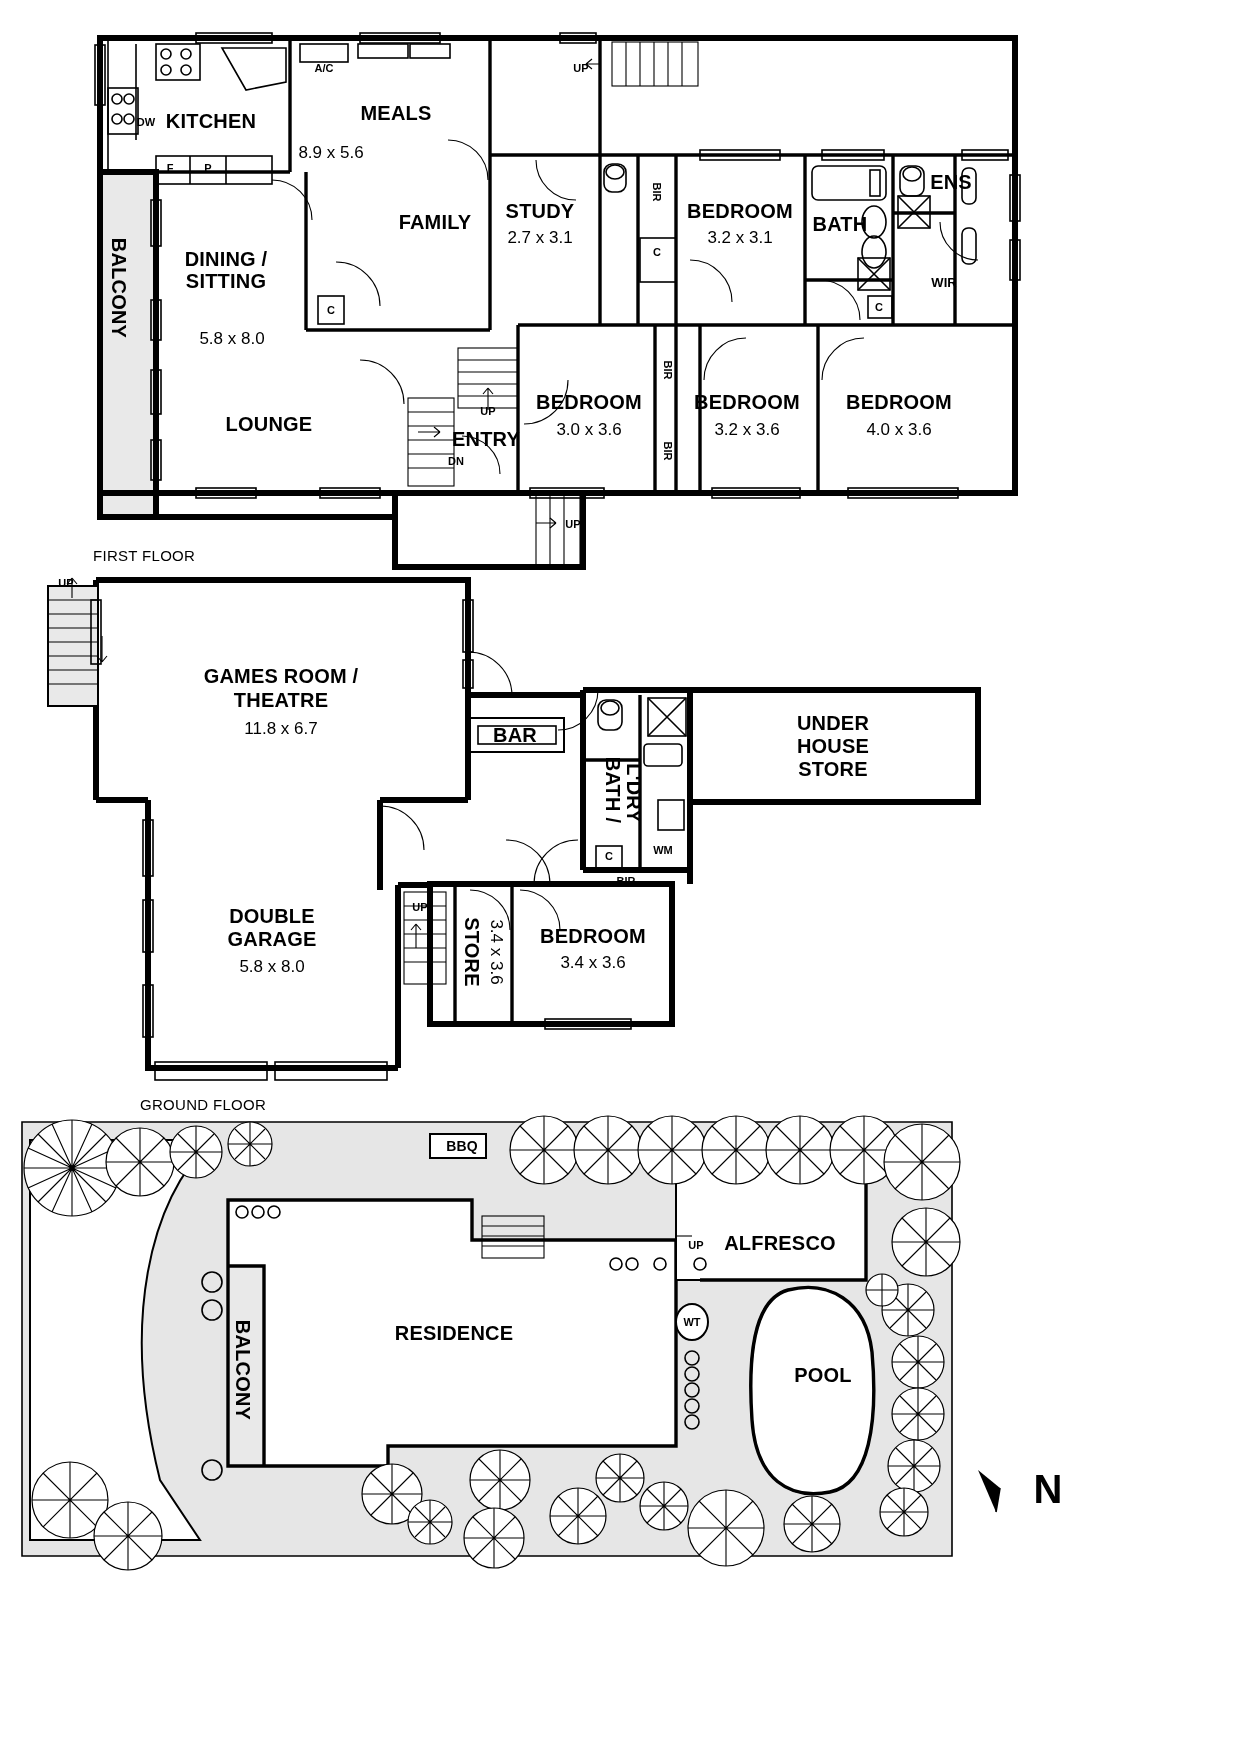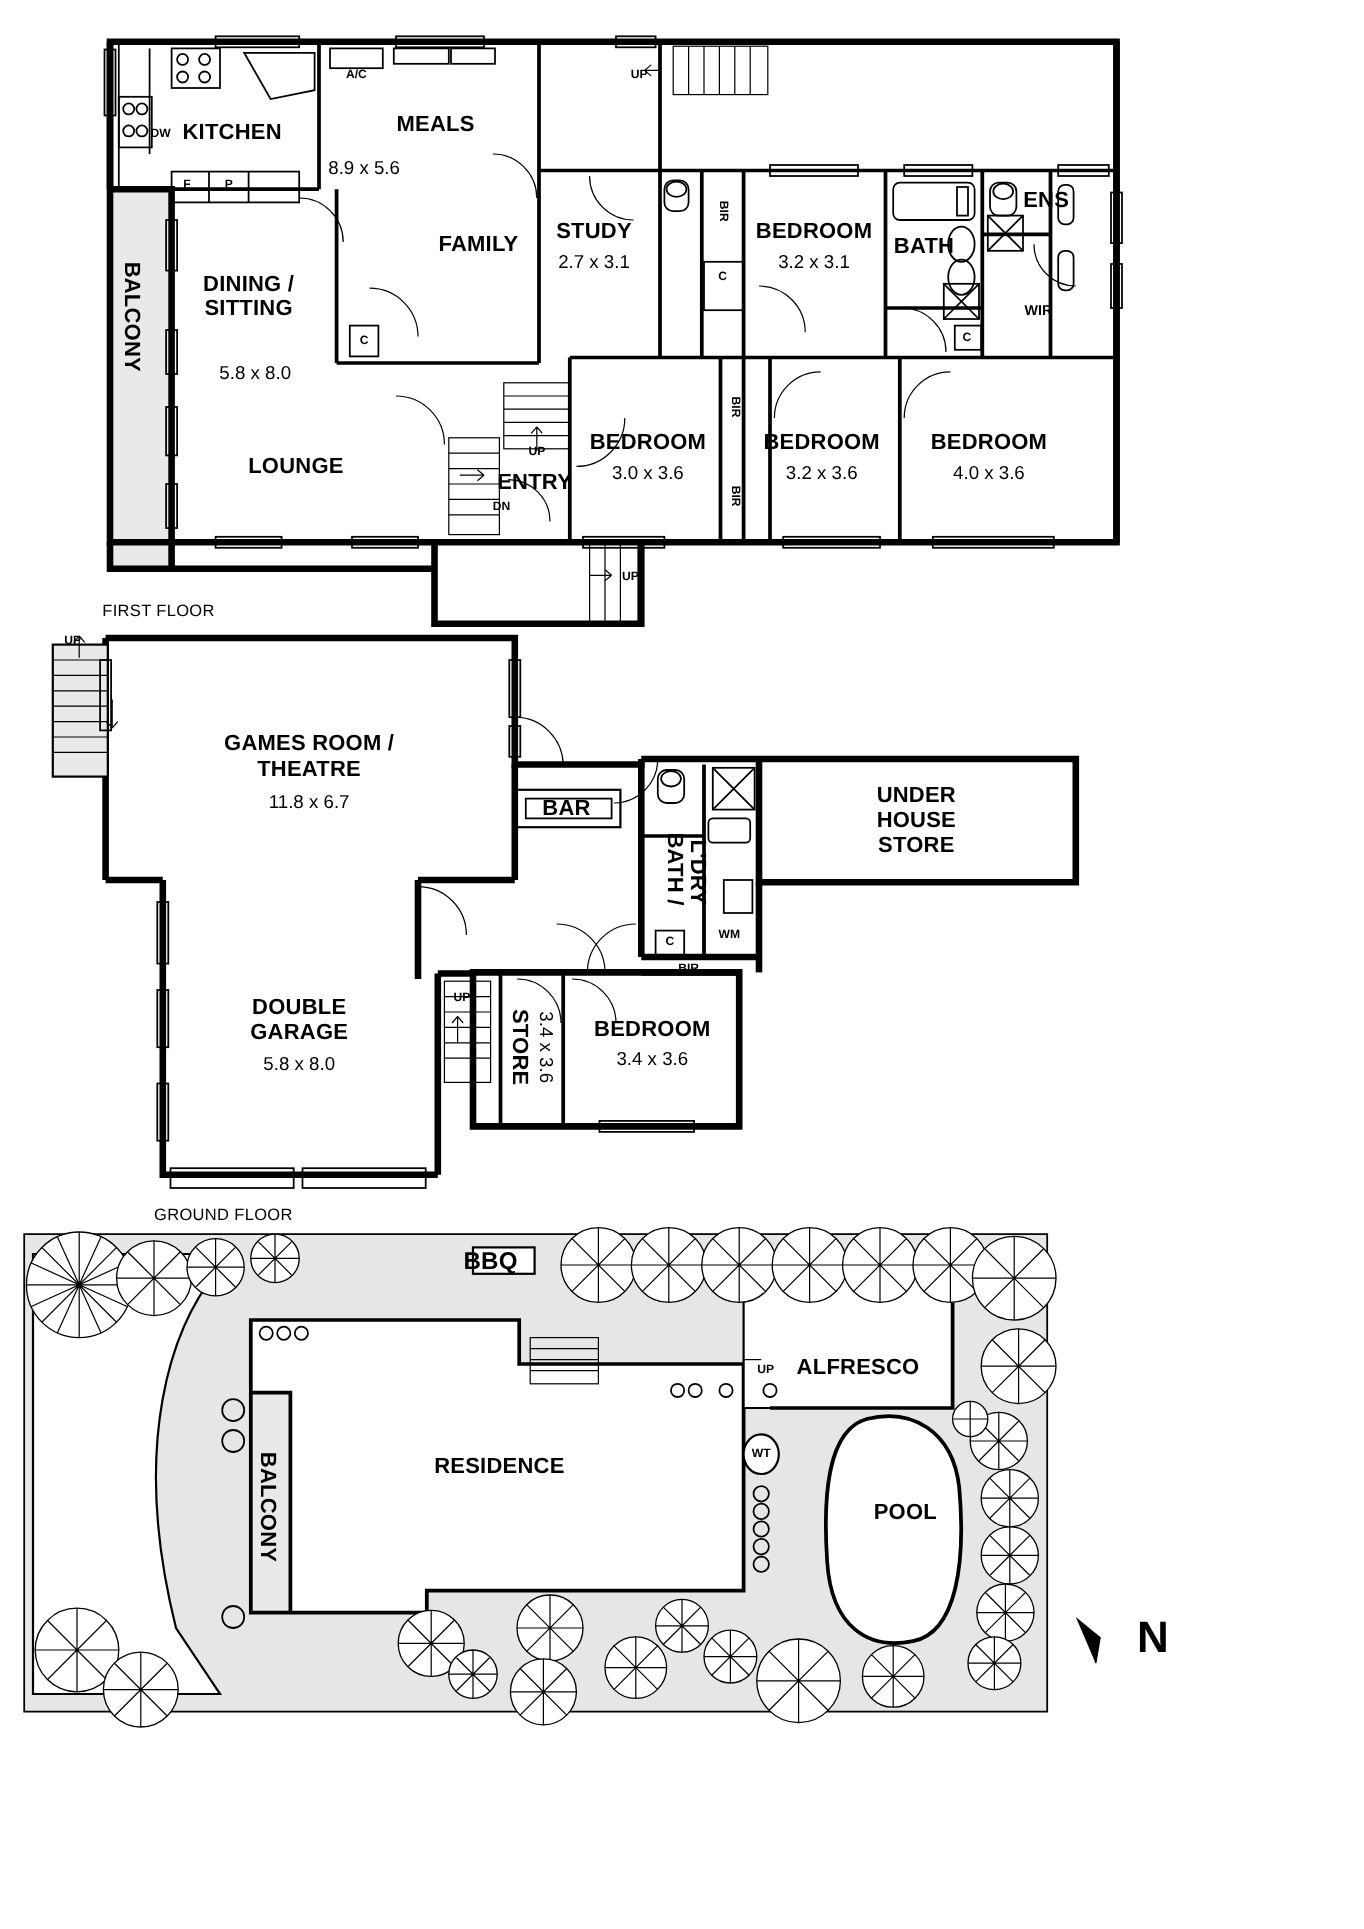--- a/index.html
+++ b/index.html
@@ -468,21 +468,21 @@
 <div class="lbl room-dim vert" style="left:496px;top:952px;transform:translate(-50%,-50%);">3.4 x 3.6</div>
 <div class="lbl room-name ctr" style="left:593px;top:936px;">BEDROOM</div>
 <div class="lbl room-dim ctr" style="left:593px;top:963px;">3.4 x 3.6</div>
 <div class="lbl tiny ctr" style="left:66px;top:583px;">UP</div>
 <div class="lbl tiny ctr" style="left:420px;top:907px;">UP</div>
 <div class="lbl tiny ctr" style="left:609px;top:856px;">C</div>
 <div class="lbl tiny ctr" style="left:663px;top:850px;">WM</div>
 <div class="lbl tiny ctr" style="left:626px;top:881px;">BIR</div>
 <div class="lbl floor-cap" style="left:140px;top:1085px;">GROUND FLOOR</div>
 
-<div class="lbl room-name ctr" style="left:446px;top:1147px;font-size:22px;">BBQ</div>
+<div class="lbl room-name ctr" style="left:462px;top:1147px;font-size:14px;">BBQ</div>
 <div class="lbl room-name ctr" style="left:780px;top:1243px;">ALFRESCO</div>
 <div class="lbl room-name ctr" style="left:454px;top:1333px;">RESIDENCE</div>
 <div class="lbl room-name vert" style="left:243px;top:1370px;transform:translate(-50%,-50%);">BALCONY</div>
 <div class="lbl room-name ctr" style="left:823px;top:1375px;">POOL</div>
 <div class="lbl tiny ctr" style="left:692px;top:1322px;">WT</div>
 <div class="lbl tiny ctr" style="left:696px;top:1245px;">UP</div>
 <div class="lbl ctr" style="left:1048px;top:1489px;font-size:40px;font-weight:700;">N</div>
 
 </div>
 

